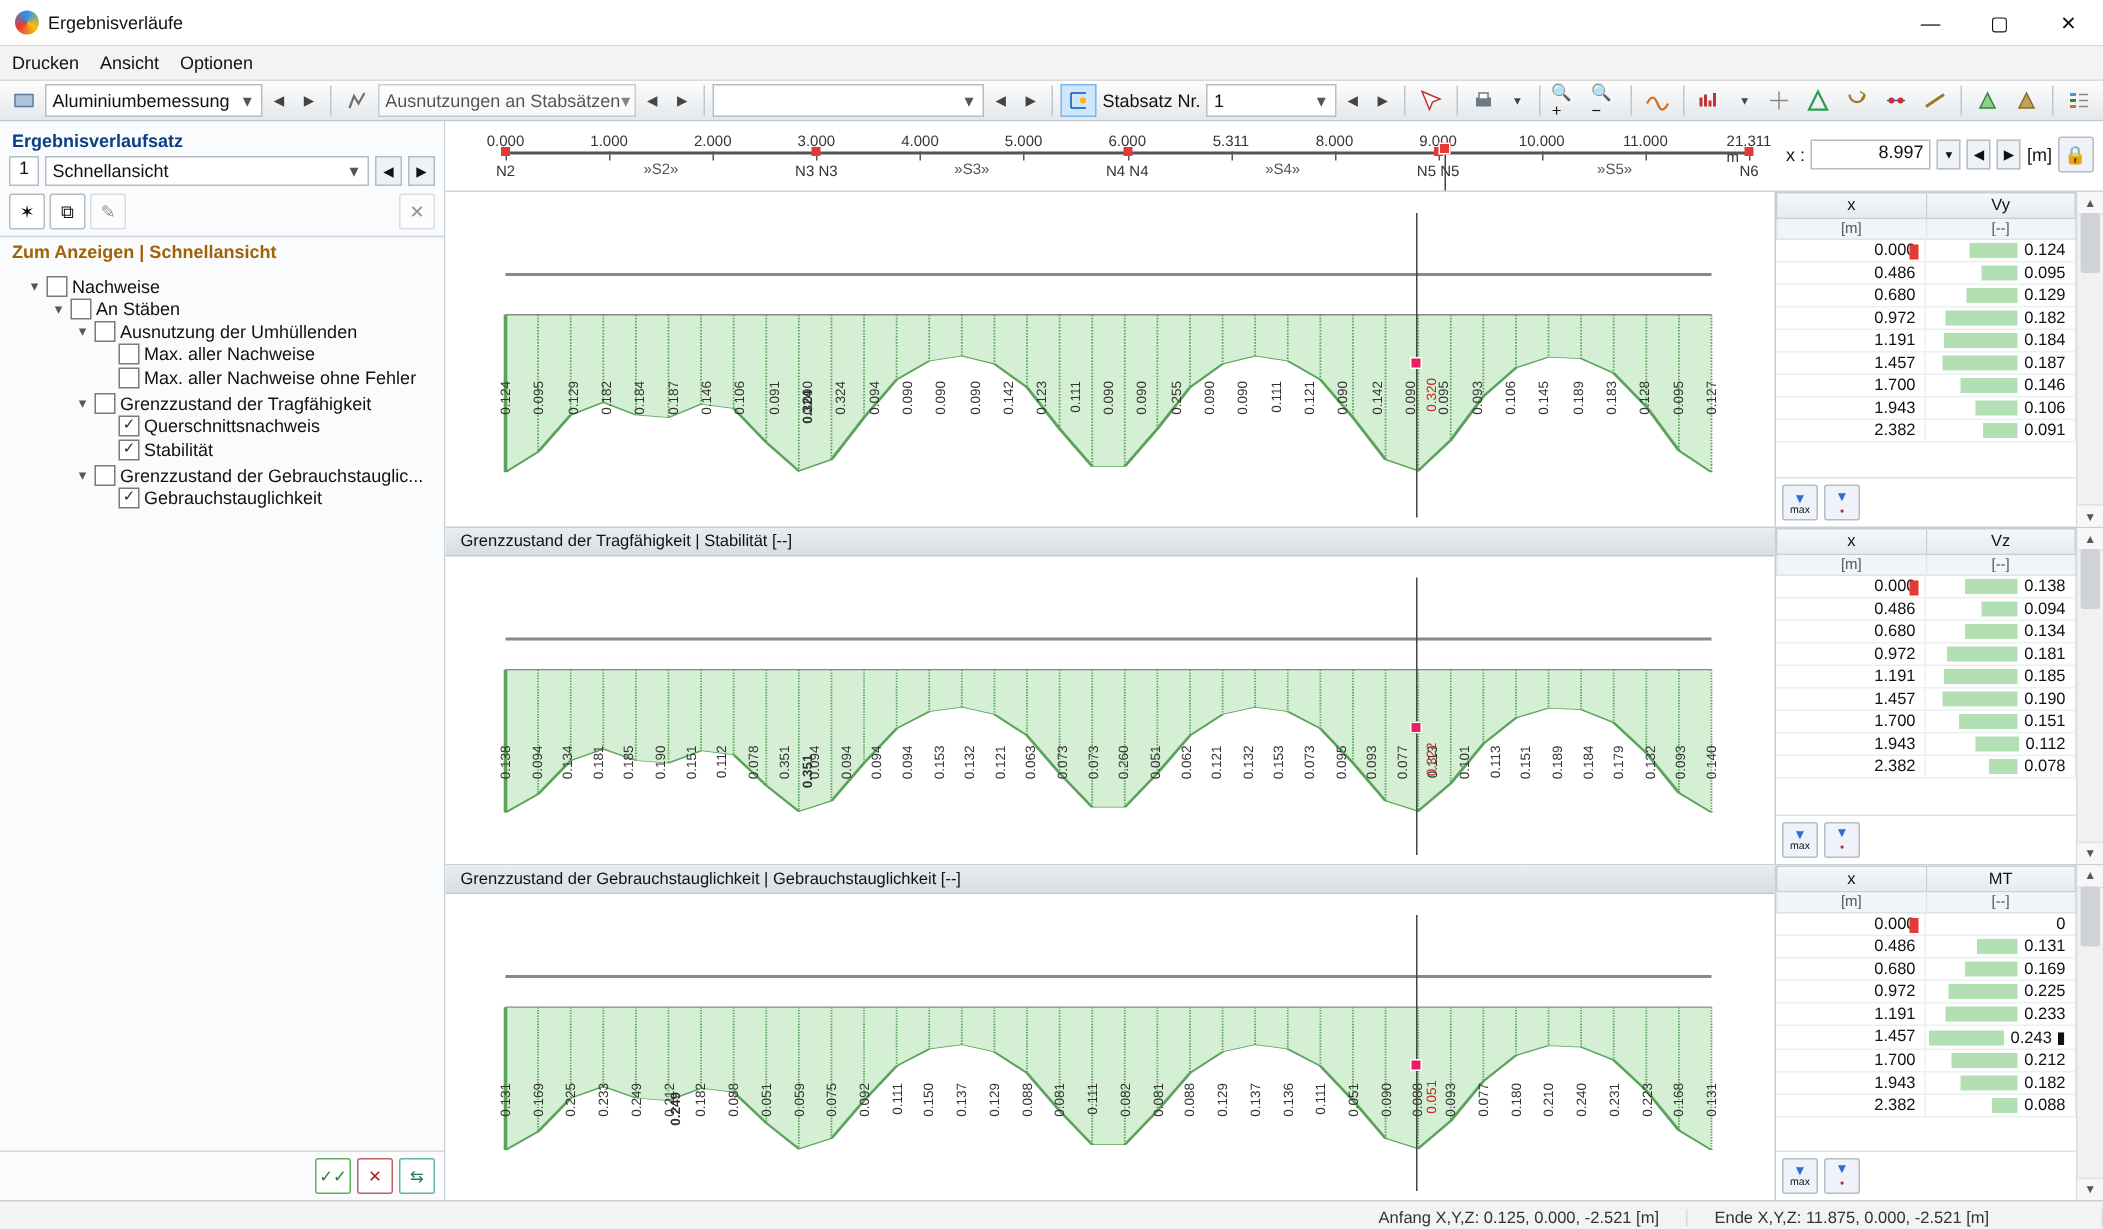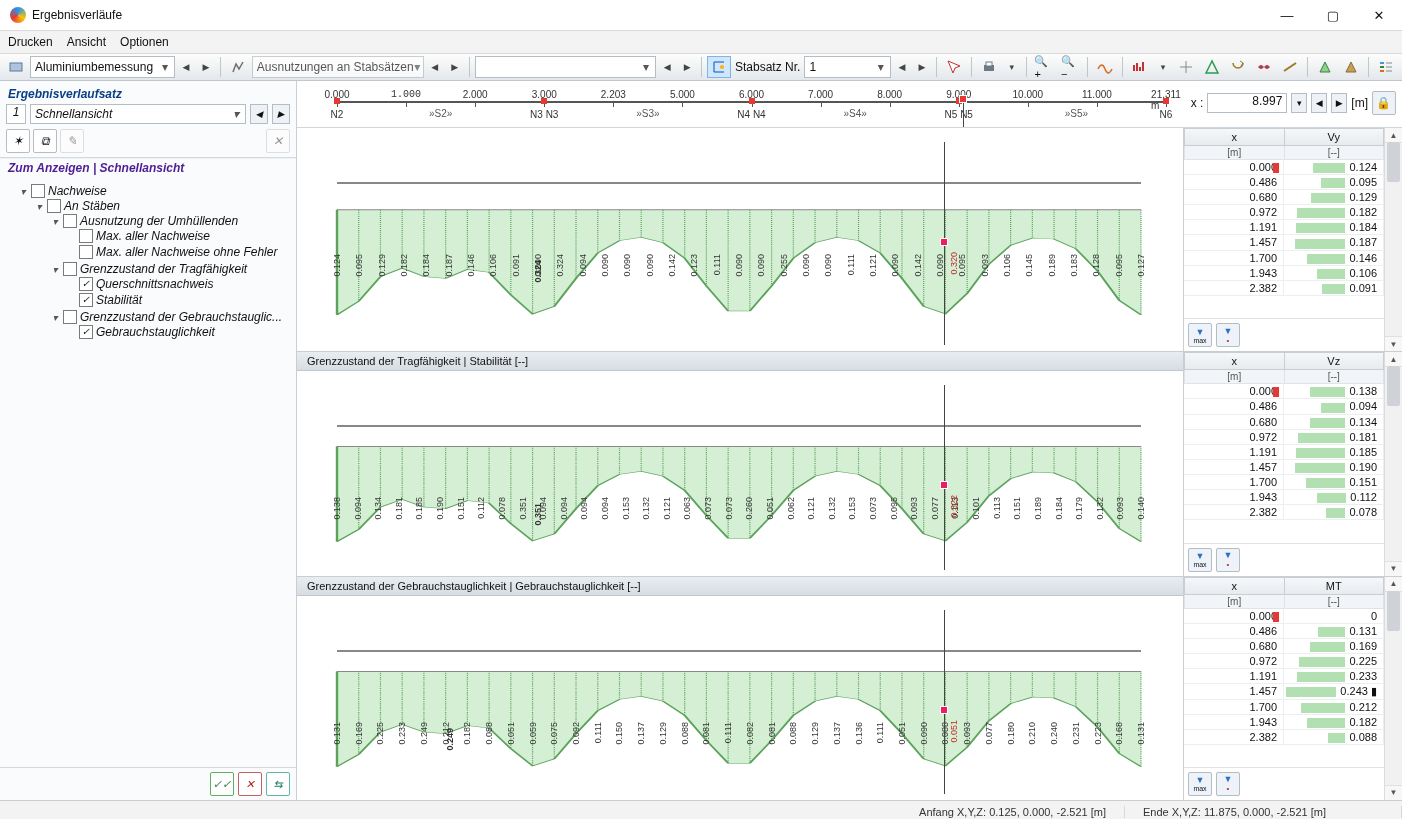--- a/index.html
+++ b/index.html
@@ -76,21 +76,21 @@
   .main {
     display:flex;
     height: calc(819px - 30px - 22px - 26px - 22px); 
   }
 
   
   .sidebar {
     width:296px;
     border-right:1px solid #c9ced3;
     background:#fafbfc;
-    display:flex; flex-direction:column;font-style:italic;
+    display:flex; flex-direction:column;
   }
   .side-title {
     color:#0a3e86; font-weight:bold; padding:6px 8px 2px;
   }
   .side-row { display:flex; align-items:center; gap:4px; padding:1px 6px; }
   .side-row .num-input {
     width:18px; background:#fff; border:1px solid #b4bcc4; height:18px; text-align:center;
   }
   .side-row .combo {
     flex:1; background:#fff; border:1px solid #b4bcc4; height:18px;
@@ -99,21 +99,21 @@
   .side-row .combo .arr { width:14px;text-align:center;color:#555; }
   .side-row .step { width:16px;height:18px;border:1px solid #b4bcc4;background:#eef2f6;
     display:flex;align-items:center;justify-content:center;font-size:9px; }
   .side-iconrow { display:flex; gap:3px; padding:4px 6px; border-bottom:1px solid #d4d9de; }
   .side-iconrow .ibtn { width:22px;height:22px;border:1px solid #b4bcc4;background:#fff;
     display:flex;align-items:center;justify-content:center;font-size:12px; border-radius:2px;}
   .side-iconrow .ibtn.dim { opacity:.45; }
   .side-iconrow .spacer { flex:1; }
 
   .tree { flex:1; overflow:auto; padding:4px 2px; }
-  .tree-title { color:#4c1d95; font-weight:bold; padding:2px 8px 4px; border-top:1px solid #eef2f6; }
+  .tree-title { color:#a16207; font-weight:bold; padding:2px 8px 4px; border-top:1px solid #eef2f6; }
   .tree ul { list-style:none; margin:0; padding-left:16px; }
   .tree li { padding:1px 0; white-space:nowrap; }
   .tree li > .row { display:flex; align-items:center; gap:3px; }
   .tree .tw { width:10px;display:inline-flex;justify-content:center;color:#555;font-size:10px; }
   .tree .chk { width:12px;height:12px;border:1px solid #7a7a7a;background:#fff;
     display:inline-flex;align-items:center;justify-content:center;font-size:10px;line-height:10px;
     color:#222; }
   .tree .chk.checked::after { content:"✓"; }
 
   .side-bottom { display:flex; gap:4px; justify-content:flex-end; padding:4px 6px;
@@ -490,33 +490,33 @@
     </div>
   </div>
 
   <div class="graphzone">
 
     <div class="ruler">
       <div class="ruler-track">
           <div class="bar"></div>
           <div class="tick" style="left: 0%;">0.000</div>
           <div style="position: absolute; top: 20px; width: 1px; height: 6px; background: rgb(85, 85, 85); left: 0%;"></div>
-          <div class="tick" style="left: 8.33333%; font-family: Liberation Mono, monospace;">1.000</div>
+          <div class="tick" style="left: 8.33333%;">1.000</div>
           <div style="position: absolute; top: 20px; width: 1px; height: 6px; background: rgb(85, 85, 85); left: 8.33333%;"></div>
           <div class="tick" style="left: 16.6667%;">2.000</div>
           <div style="position: absolute; top: 20px; width: 1px; height: 6px; background: rgb(85, 85, 85); left: 16.6667%;"></div>
           <div class="tick" style="left: 25%;">3.000</div>
           <div style="position: absolute; top: 20px; width: 1px; height: 6px; background: rgb(85, 85, 85); left: 25%;"></div>
-          <div class="tick" style="left: 33.3333%;">2.203</div>
+          <div class="tick" style="left: 33.3333%;">4.000</div>
           <div style="position: absolute; top: 20px; width: 1px; height: 6px; background: rgb(85, 85, 85); left: 33.3333%;"></div>
           <div class="tick" style="left: 41.6667%;">5.000</div>
           <div style="position: absolute; top: 20px; width: 1px; height: 6px; background: rgb(85, 85, 85); left: 41.6667%;"></div>
           <div class="tick" style="left: 50%;">6.000</div>
           <div style="position: absolute; top: 20px; width: 1px; height: 6px; background: rgb(85, 85, 85); left: 50%;"></div>
-          <div class="tick" style="left: 58.3333%;">7.000</div>
+          <div class="tick" style="left: 58.3333%;">5.311</div>
           <div style="position: absolute; top: 20px; width: 1px; height: 6px; background: rgb(85, 85, 85); left: 58.3333%;"></div>
           <div class="tick" style="left: 66.6667%;">8.000</div>
           <div style="position: absolute; top: 20px; width: 1px; height: 6px; background: rgb(85, 85, 85); left: 66.6667%;"></div>
           <div class="tick" style="left: 75%;">9.000</div>
           <div style="position: absolute; top: 20px; width: 1px; height: 6px; background: rgb(85, 85, 85); left: 75%;"></div>
           <div class="tick" style="left: 83.3333%;">10.000</div>
           <div style="position: absolute; top: 20px; width: 1px; height: 6px; background: rgb(85, 85, 85); left: 83.3333%;"></div>
           <div class="tick" style="left: 91.6667%;">11.000</div>
           <div style="position: absolute; top: 20px; width: 1px; height: 6px; background: rgb(85, 85, 85); left: 91.6667%;"></div>
           <div class="tick" style="left: 100%;">21.311 m</div>

